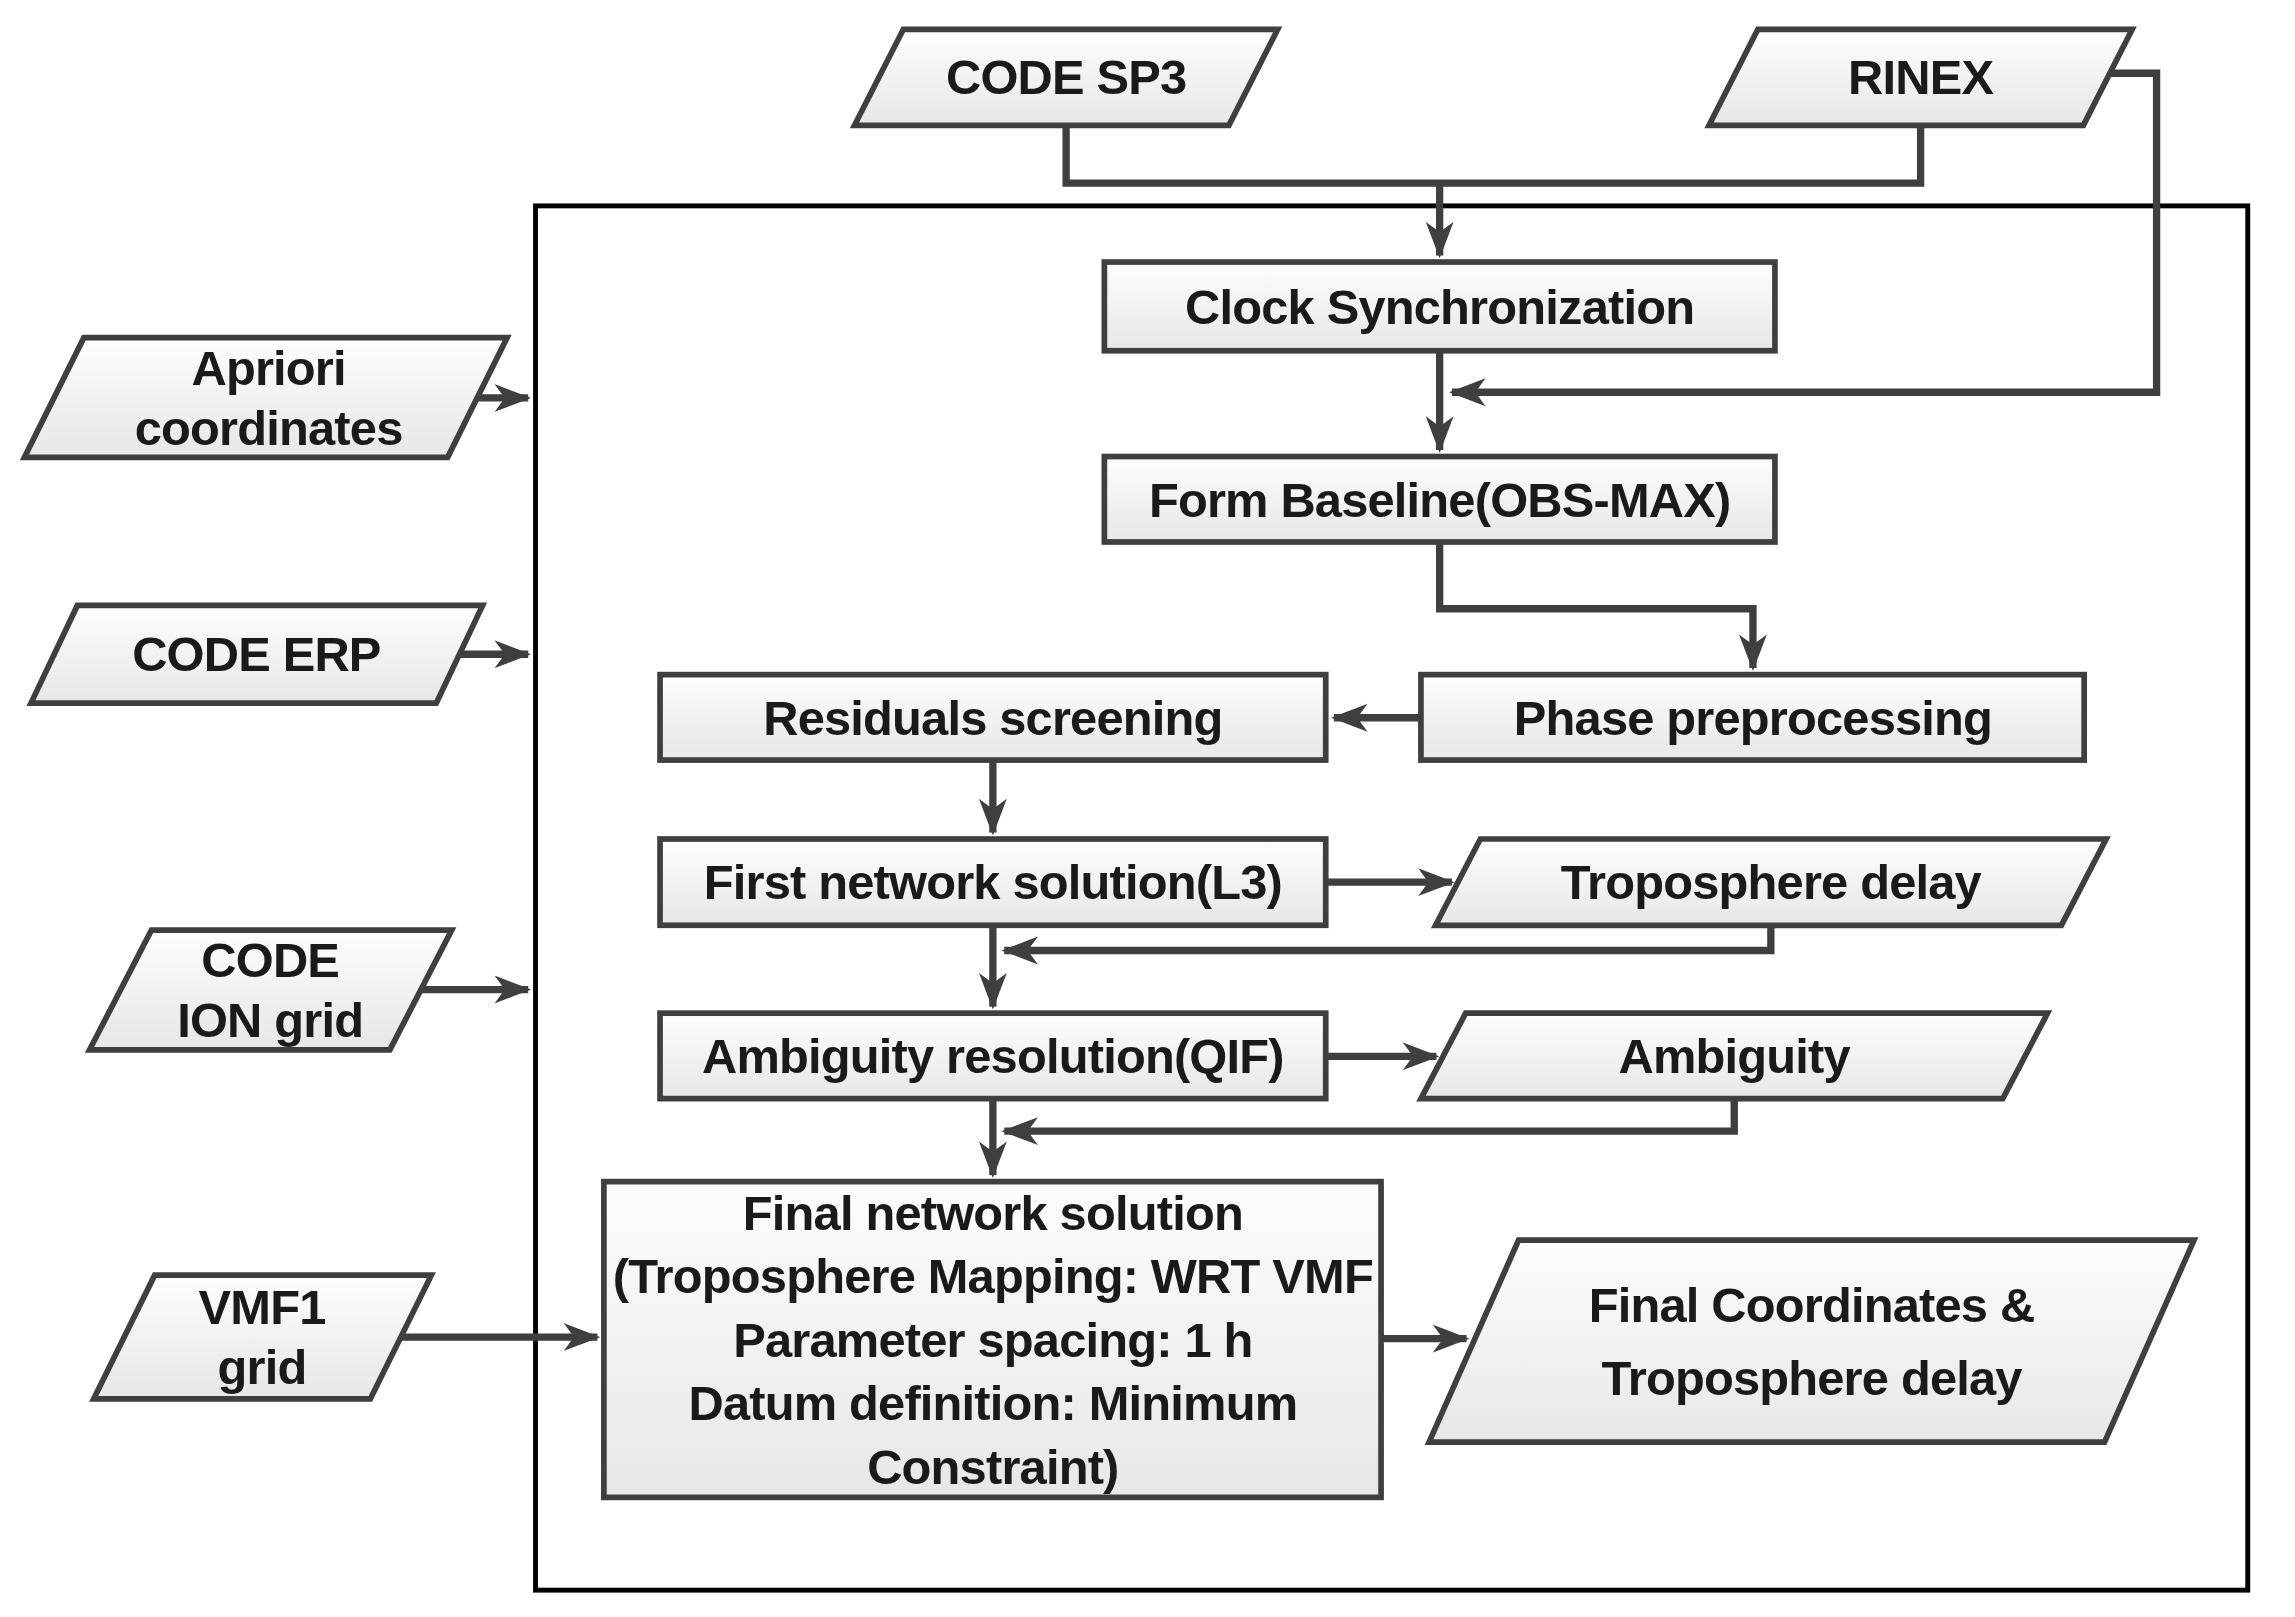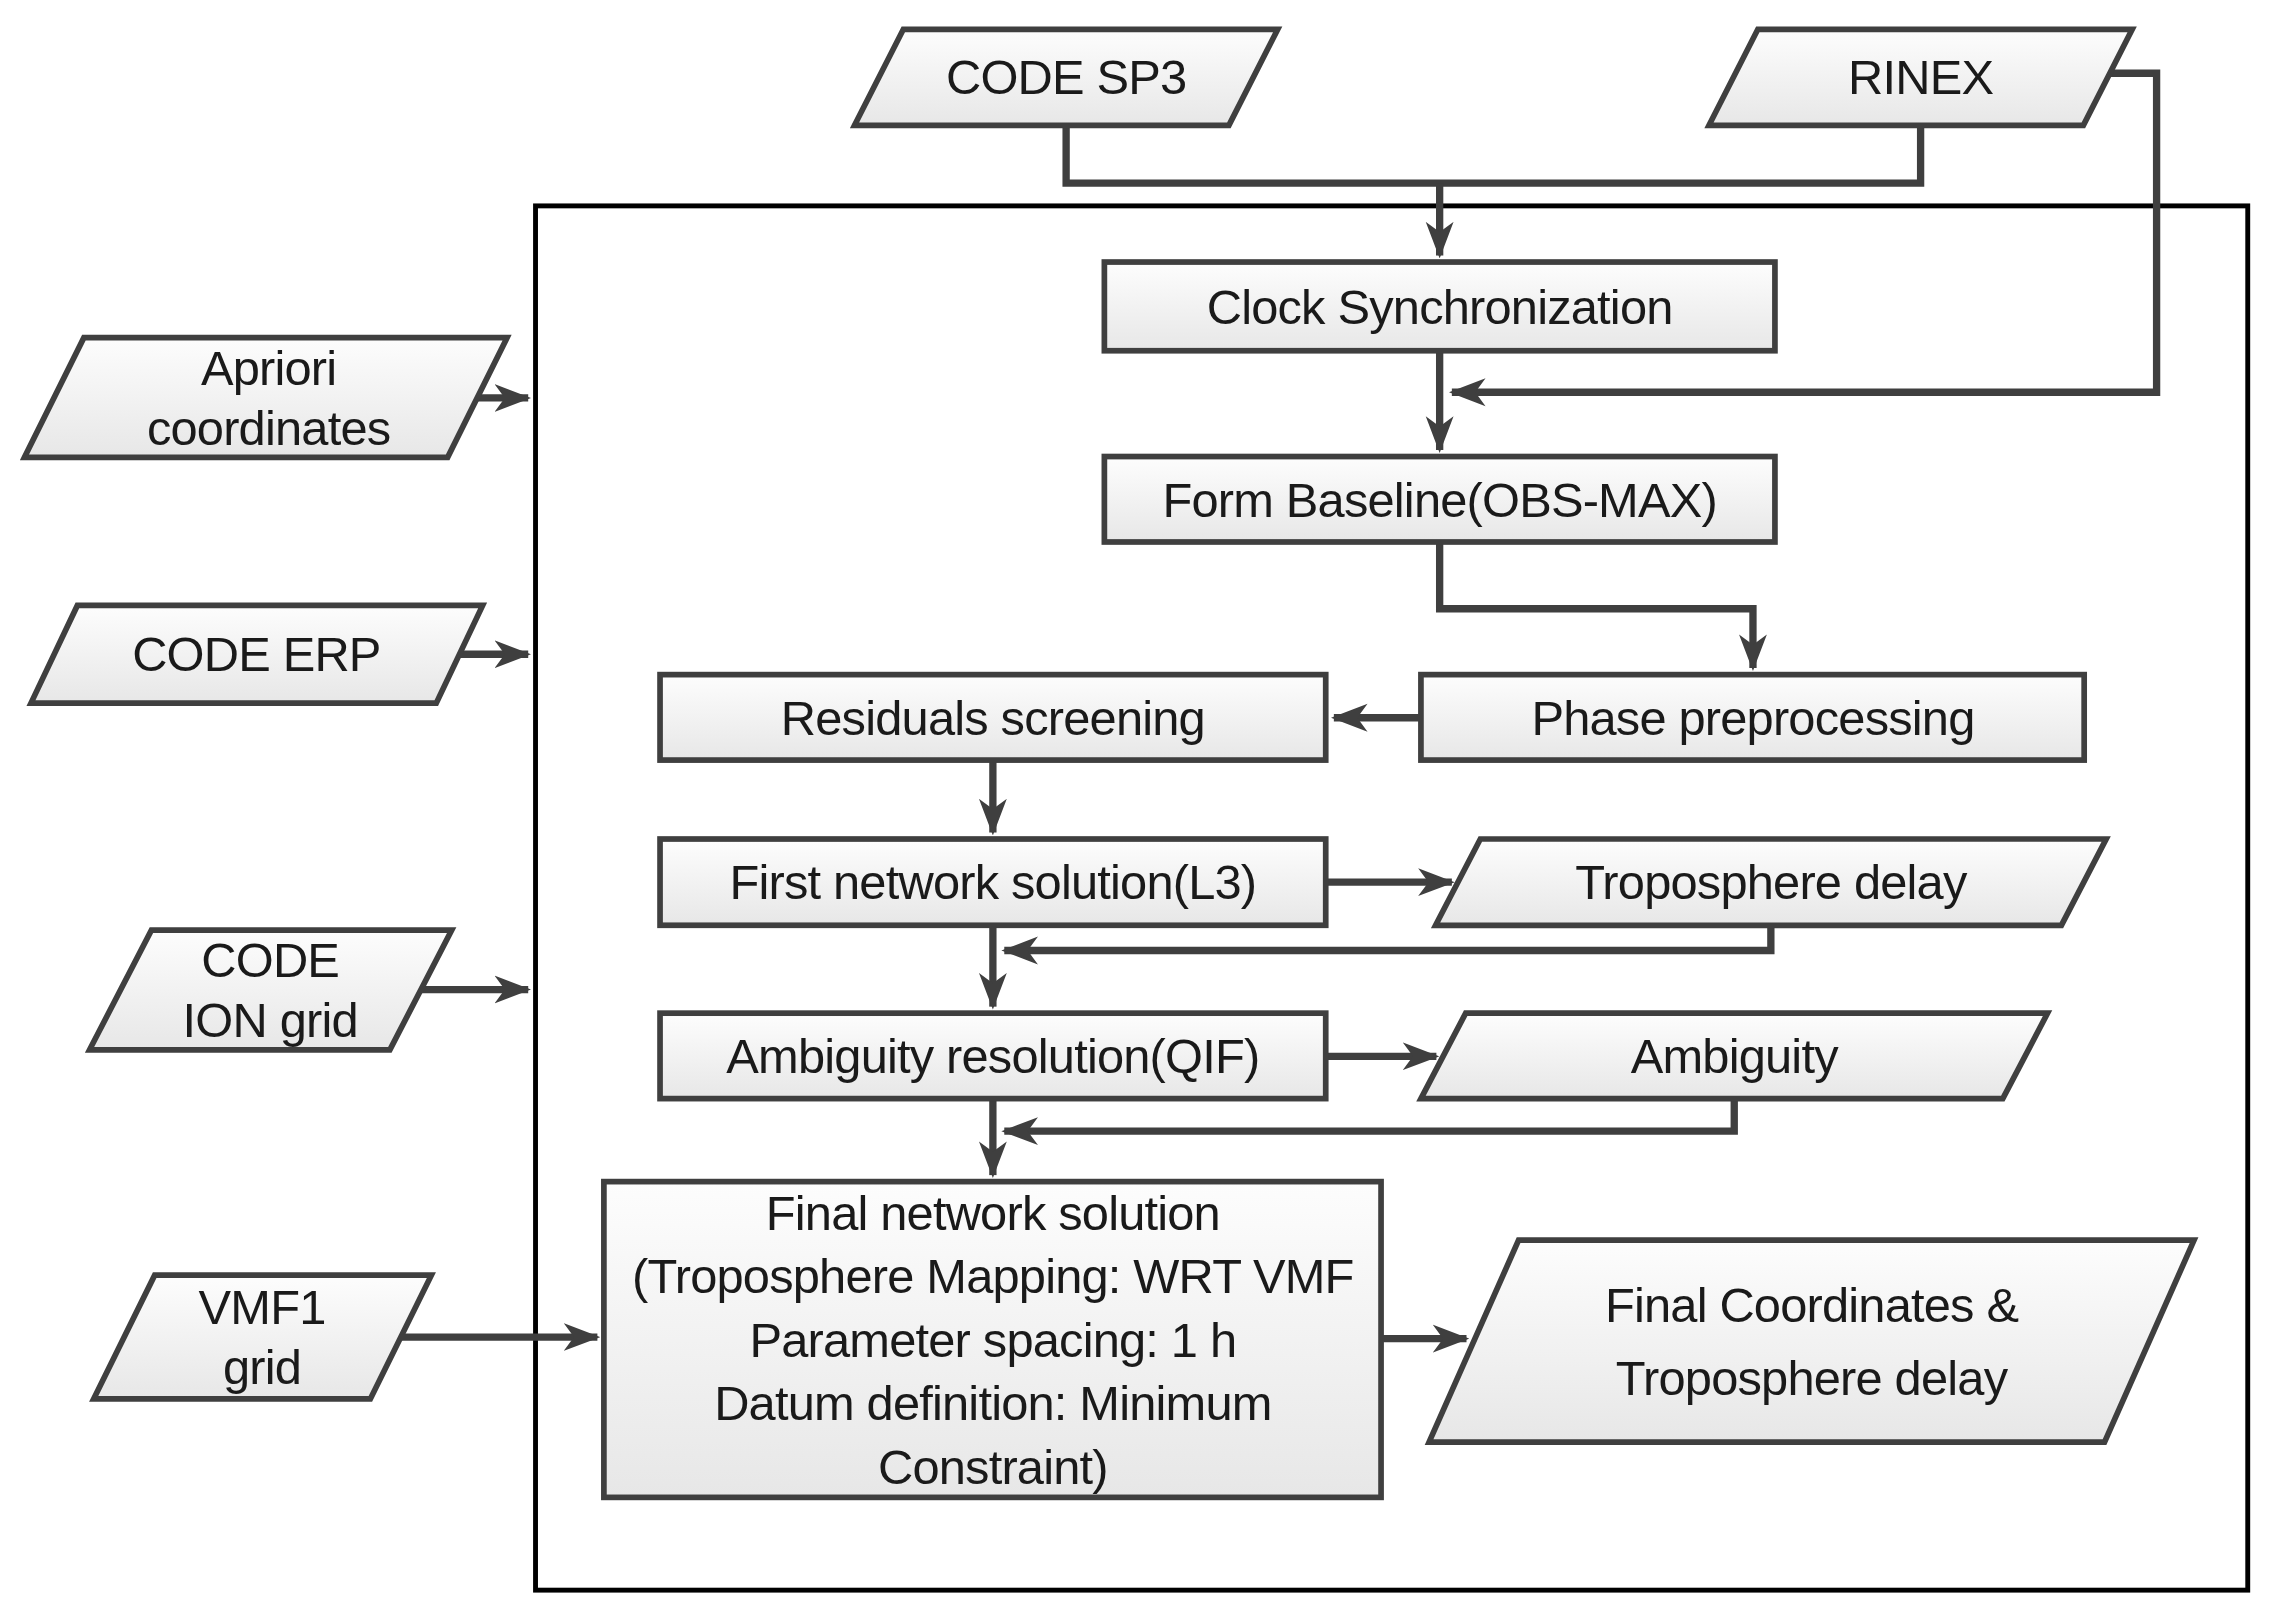--- a/index.html
+++ b/index.html
@@ -2,20 +2,21 @@
 <html style="--bg: #ffffff; --outer-border: #000000; --shape-border: #3f3f3f; --arrow: #3f3f3f; --text: #1a1a1a;font-size:13px"><head>
 <meta charset="utf-8">
 <style>
   html, body { margin: 0; padding: 0; background: #ffffff; }
   .stage {
     position: relative;
     width: 2295px;
     height: 1617px;
     background: var(--bg, #ffffff);
     font-family: "Liberation Sans", sans-serif;
+    font-weight: bold;
   }
   svg { display: block; }
   .shape-fill { fill: url(#shapeGrad); stroke: var(--shape-border, #3f3f3f); stroke-width: 7; }
   .outer-border { fill: none; stroke: var(--outer-border, #000000); stroke-width: 6; }
   .connector { fill: none; stroke: var(--arrow, #3f3f3f); stroke-width: 9; }
   .lbl {
     fill: var(--text, #1a1a1a);
     font-family: "Liberation Sans", sans-serif;
     font-size: 60px;
     letter-spacing: -1px;

